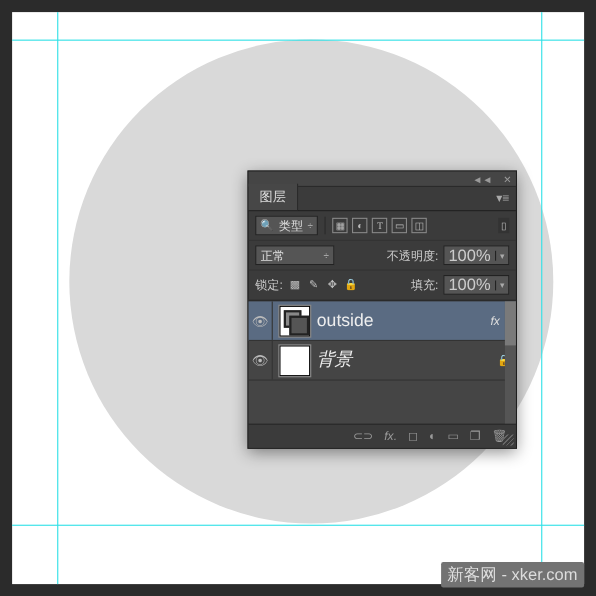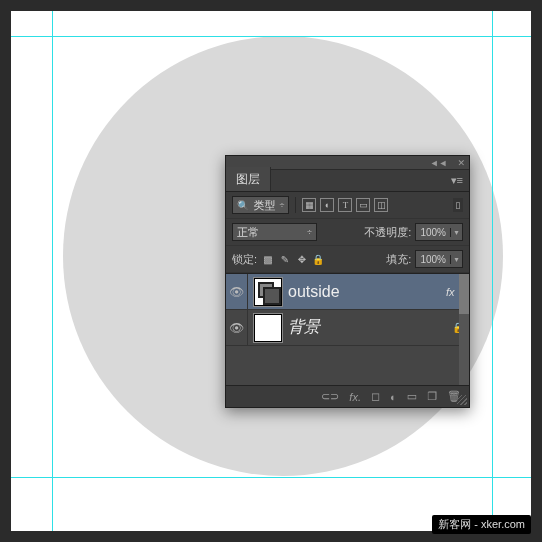--- a/index.html
+++ b/index.html
@@ -29,23 +29,23 @@
     top: 25px;
     width: 440px;
     height: 440px;
     border-radius: 50%;
     background: #d9d9d9;
   }
   .watermark {
     position: absolute;
     right: 11px;
     bottom: 8px;
-    background: #000000;
+    background: #737373;
     color: #ddd;
-    font-size: 11px;
+    font-size: 15px;
     padding: 2px 6px;
     border-radius: 2px;
   }
   
   .panel {
     position: absolute;
     left: 225px;
     top: 155px;
     width: 245px;
     background: #3b3b3b;
@@ -106,21 +106,21 @@
     width: 14px; height: 14px;
     border: 1px solid #888;
     display: flex; align-items: center; justify-content: center;
     font-size: 9px; color: #bbb;
   }
   .label-sm { font-size: 11px; color: #ccc; }
   .pct-box {
     display: flex; align-items: center;
     background: #555; border: 1px solid #222; height: 18px;
   }
-  .pct-box .val { padding: 0 4px; font-size: 10px; }
+  .pct-box .val { padding: 0 4px; font-size: 15px; }
   .pct-box .btn { width: 12px; text-align: center; font-size: 8px; color: #aaa; border-left: 1px solid #222; }
   .lock-icons { display: flex; gap: 3px; }
   .lock-icons span {
     width: 14px; height: 14px;
     display: flex; align-items: center; justify-content: center;
     font-size: 10px; color: #bbb;
     border: 1px solid transparent;
   }
   .layers-list {
     background: #454545;
@@ -232,21 +232,21 @@
     <div class="filter-icon">▦</div>
     <div class="filter-icon">◐</div>
     <div class="filter-icon" style="font-family:serif">T</div>
     <div class="filter-icon">▭</div>
     <div class="filter-icon">◫</div>
     <div style="flex:1"></div>
     <div class="filter-icon" style="border:none;background:#333;width:10px;height:14px">▯</div>
   </div>
 
   <div class="row">
-    <div class="dropdown" style="width:85px;justify-content:space-between">
+    <div class="dropdown" style="width:72px;justify-content:space-between">
       <span>正常</span>
       <span class="arrow">÷</span>
     </div>
     <div style="flex:1"></div>
     <span class="label-sm">不透明度:</span>
     <div class="pct-box">
       <span class="val">100%</span>
       <span class="btn">▾</span>
     </div>
   </div>

